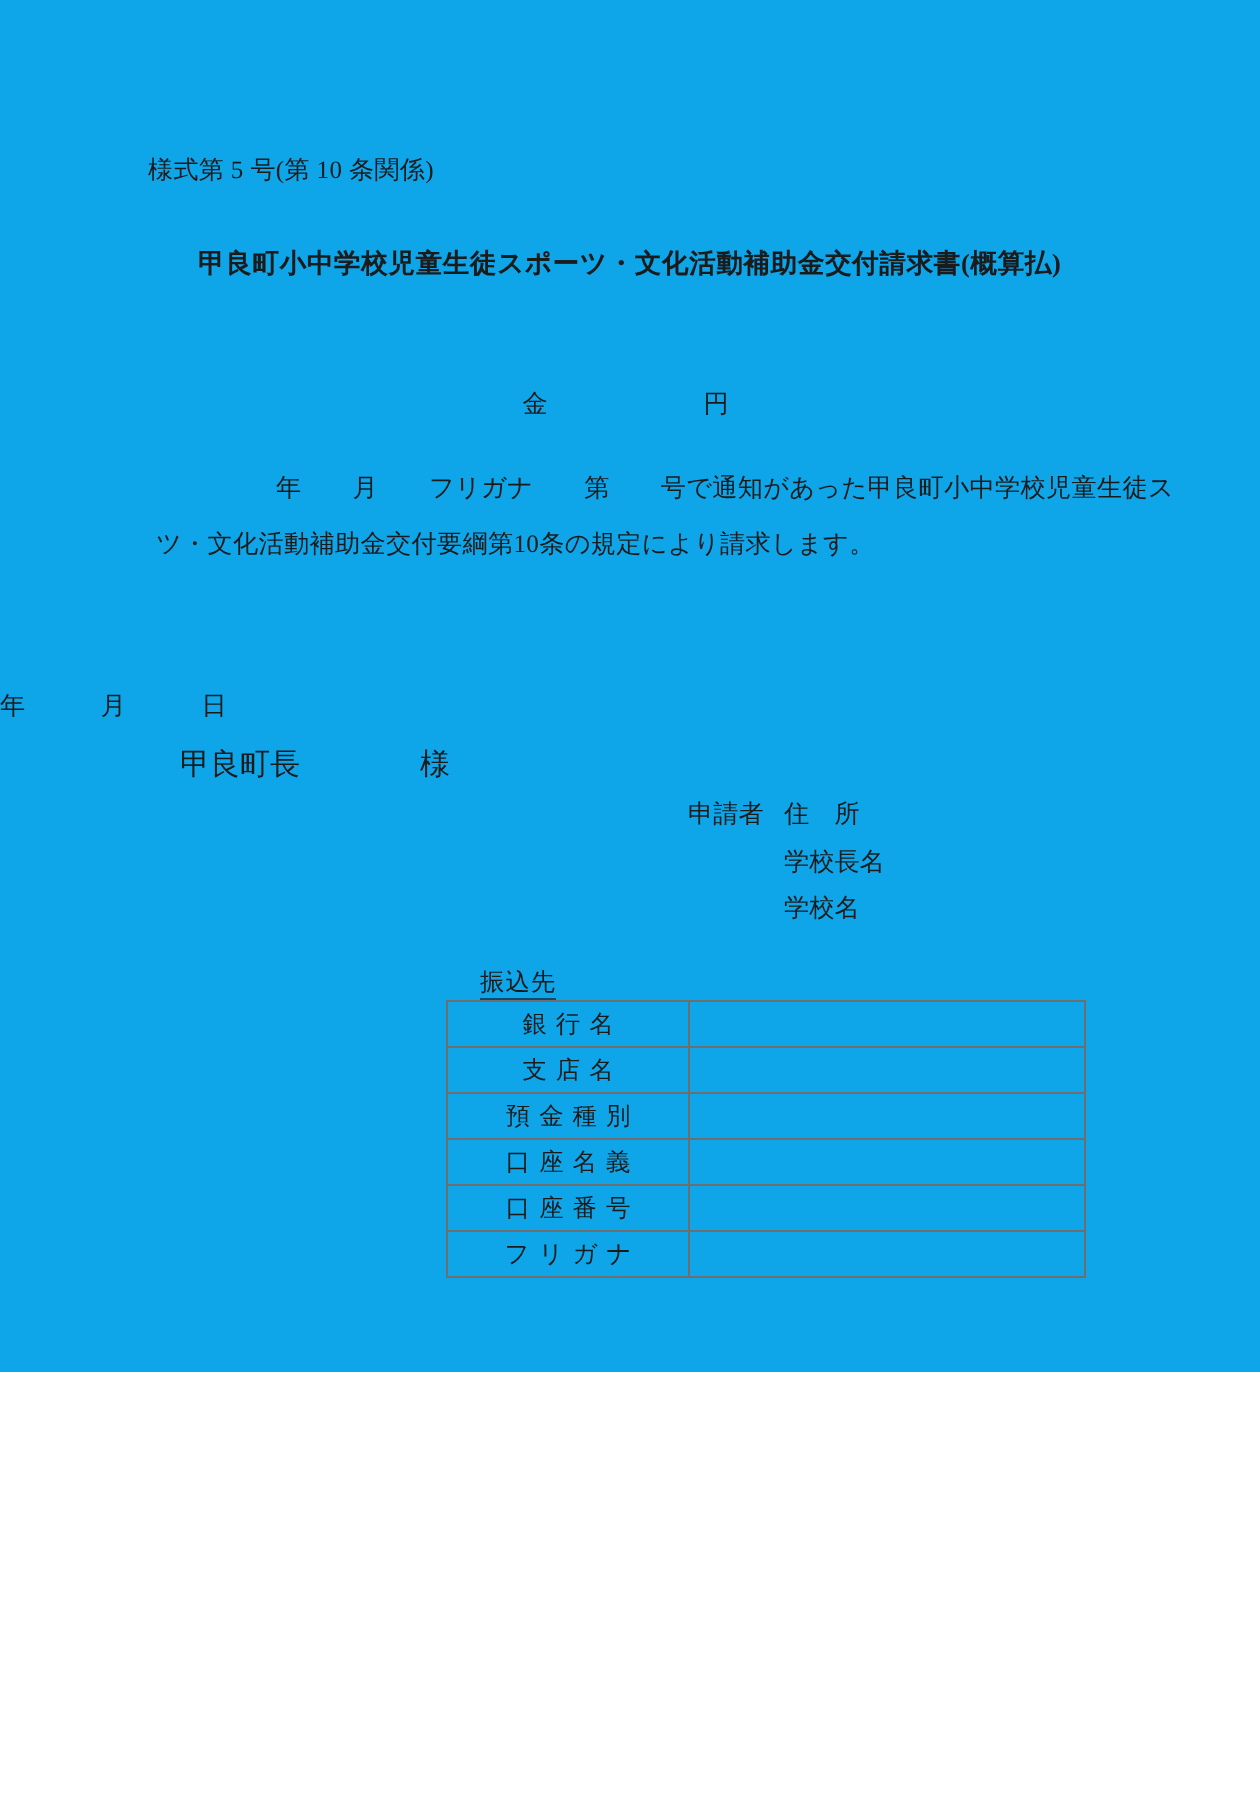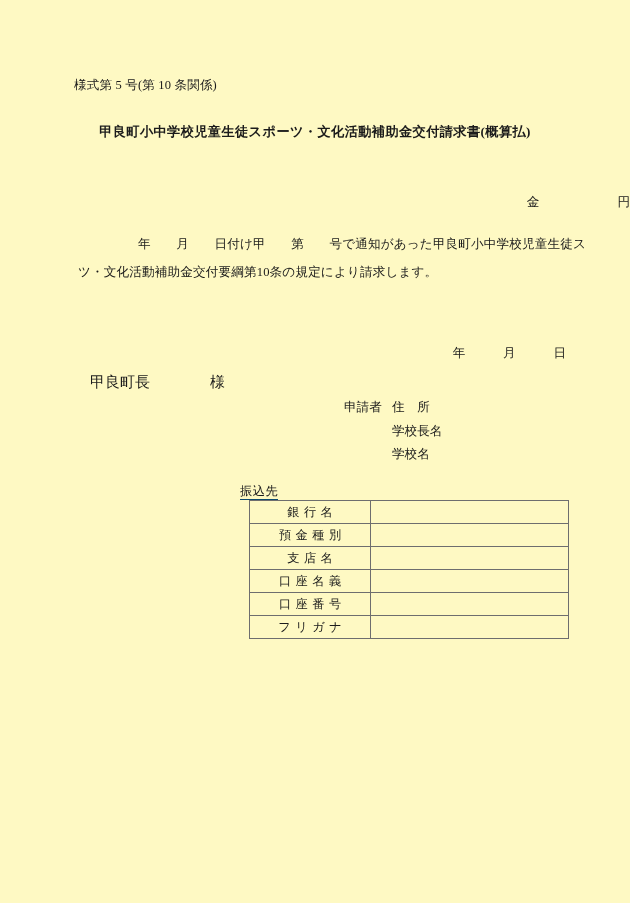--- a/index.html
+++ b/index.html
@@ -9,22 +9,22 @@
     background: #ffffff;
   }
   body {
     font-family: "Liberation Serif", "DejaVu Serif", serif;
     color: #1b1b1b;
     -webkit-font-smoothing: antialiased;
   }
   .page {
     position: relative;
     width: 630px;
-    height: 903px;
-    background: #fef9c3;
+    height: 686px;
+    background: #0ea5e9;
     overflow: hidden;
     box-sizing: border-box;
   }
 
   
   .form-no {
     position: absolute;
     left: 74px;
     top: 77px;
     font-size: 12.5px;
@@ -42,23 +42,23 @@
     font-size: 13.2px;
     font-weight: 700;
     letter-spacing: 0.4px;
     white-space: pre;
   }
 
   
   .amount-line {
     position: absolute;
     left: 0;
-    right: 0;
+    right: 17px;
     top: 179px;
-    text-align: right;
+    text-align: center;
     font-size: 12.6px;
     white-space: pre;
   }
   .amount-line .amt-gap {
     display: inline-block;
     width: 78px;
   }
 
   
   .body-text {
@@ -77,21 +77,21 @@
   .body-text .ln-first {
     text-indent: 60px;
   }
 
   
   .date-line {
     position: absolute;
     left: 0;
     top: 345px;
     width: 566px;
-    text-align: right;
+    text-align: left;
     font-size: 12.6px;
     white-space: pre;
   }
 
   
   .addressee {
     position: absolute;
     left: 90px;
     top: 373px;
     font-size: 15px;
@@ -122,21 +122,21 @@
     left: 240px;
     top: 484px;
     font-size: 12.2px;
     letter-spacing: 0.5px;
     padding-bottom: 1px;
     border-bottom: 1px solid #0c4a6e;
     line-height: 14px;
   }
   .bank-table {
     position: absolute;
-    left: 249px;
+    left: 223px;
     top: 500px;
     width: 317px;
     border-collapse: collapse;
     table-layout: fixed;
   }
   .bank-table td {
     border: 1px solid #6e6e6e;
     height: 22px;
     font-size: 12.2px;
     padding: 0;
@@ -158,21 +158,21 @@
 
   <div class="form-no">様式第 5 号(第 10 条関係)</div>
 
   <div class="doc-title">甲良町小中学校児童生徒スポーツ・文化活動補助金交付請求書(概算払)</div>
 
   <div class="amount-line">
     <span>金</span><span class="amt-gap"></span><span>円</span>
   </div>
 
   <div class="body-text">
-    <span class="ln ln-first">年　　月　　日付け甲　　第　　号で通知があった甲良町小中学校児童生徒ス</span>
+    <span class="ln ln-first">年　　月　　フリガナ　　第　　号で通知があった甲良町小中学校児童生徒ス</span>
     <span class="ln">ツ・文化活動補助金交付要綱第10条の規定により請求します。</span>
   </div>
 
   <div class="date-line">年　　　月　　　日</div>
 
   <div class="addressee">甲良町長　　　　様</div>
 
   <div class="applicant">
     <span class="row"><span class="alabel">申請者</span><span>住　所</span></span>
     <span class="row"><span class="alabel"></span><span>学校長名</span></span>
@@ -181,25 +181,25 @@
 
   <div class="bank-caption">振込先</div>
 
   <table class="bank-table">
     <tbody>
       <tr>
         <td class="lbl">銀行名</td>
         <td class="val"></td>
       </tr>
       <tr>
+        <td class="lbl">支店名</td>
+        <td class="val"></td>
+      </tr>
+      <tr>
         <td class="lbl">預金種別</td>
-        <td class="val"></td>
-      </tr>
-      <tr>
-        <td class="lbl">支店名</td>
         <td class="val"></td>
       </tr>
       <tr>
         <td class="lbl">口座名義</td>
         <td class="val"></td>
       </tr>
       <tr>
         <td class="lbl">口座番号</td>
         <td class="val"></td>
       </tr>

